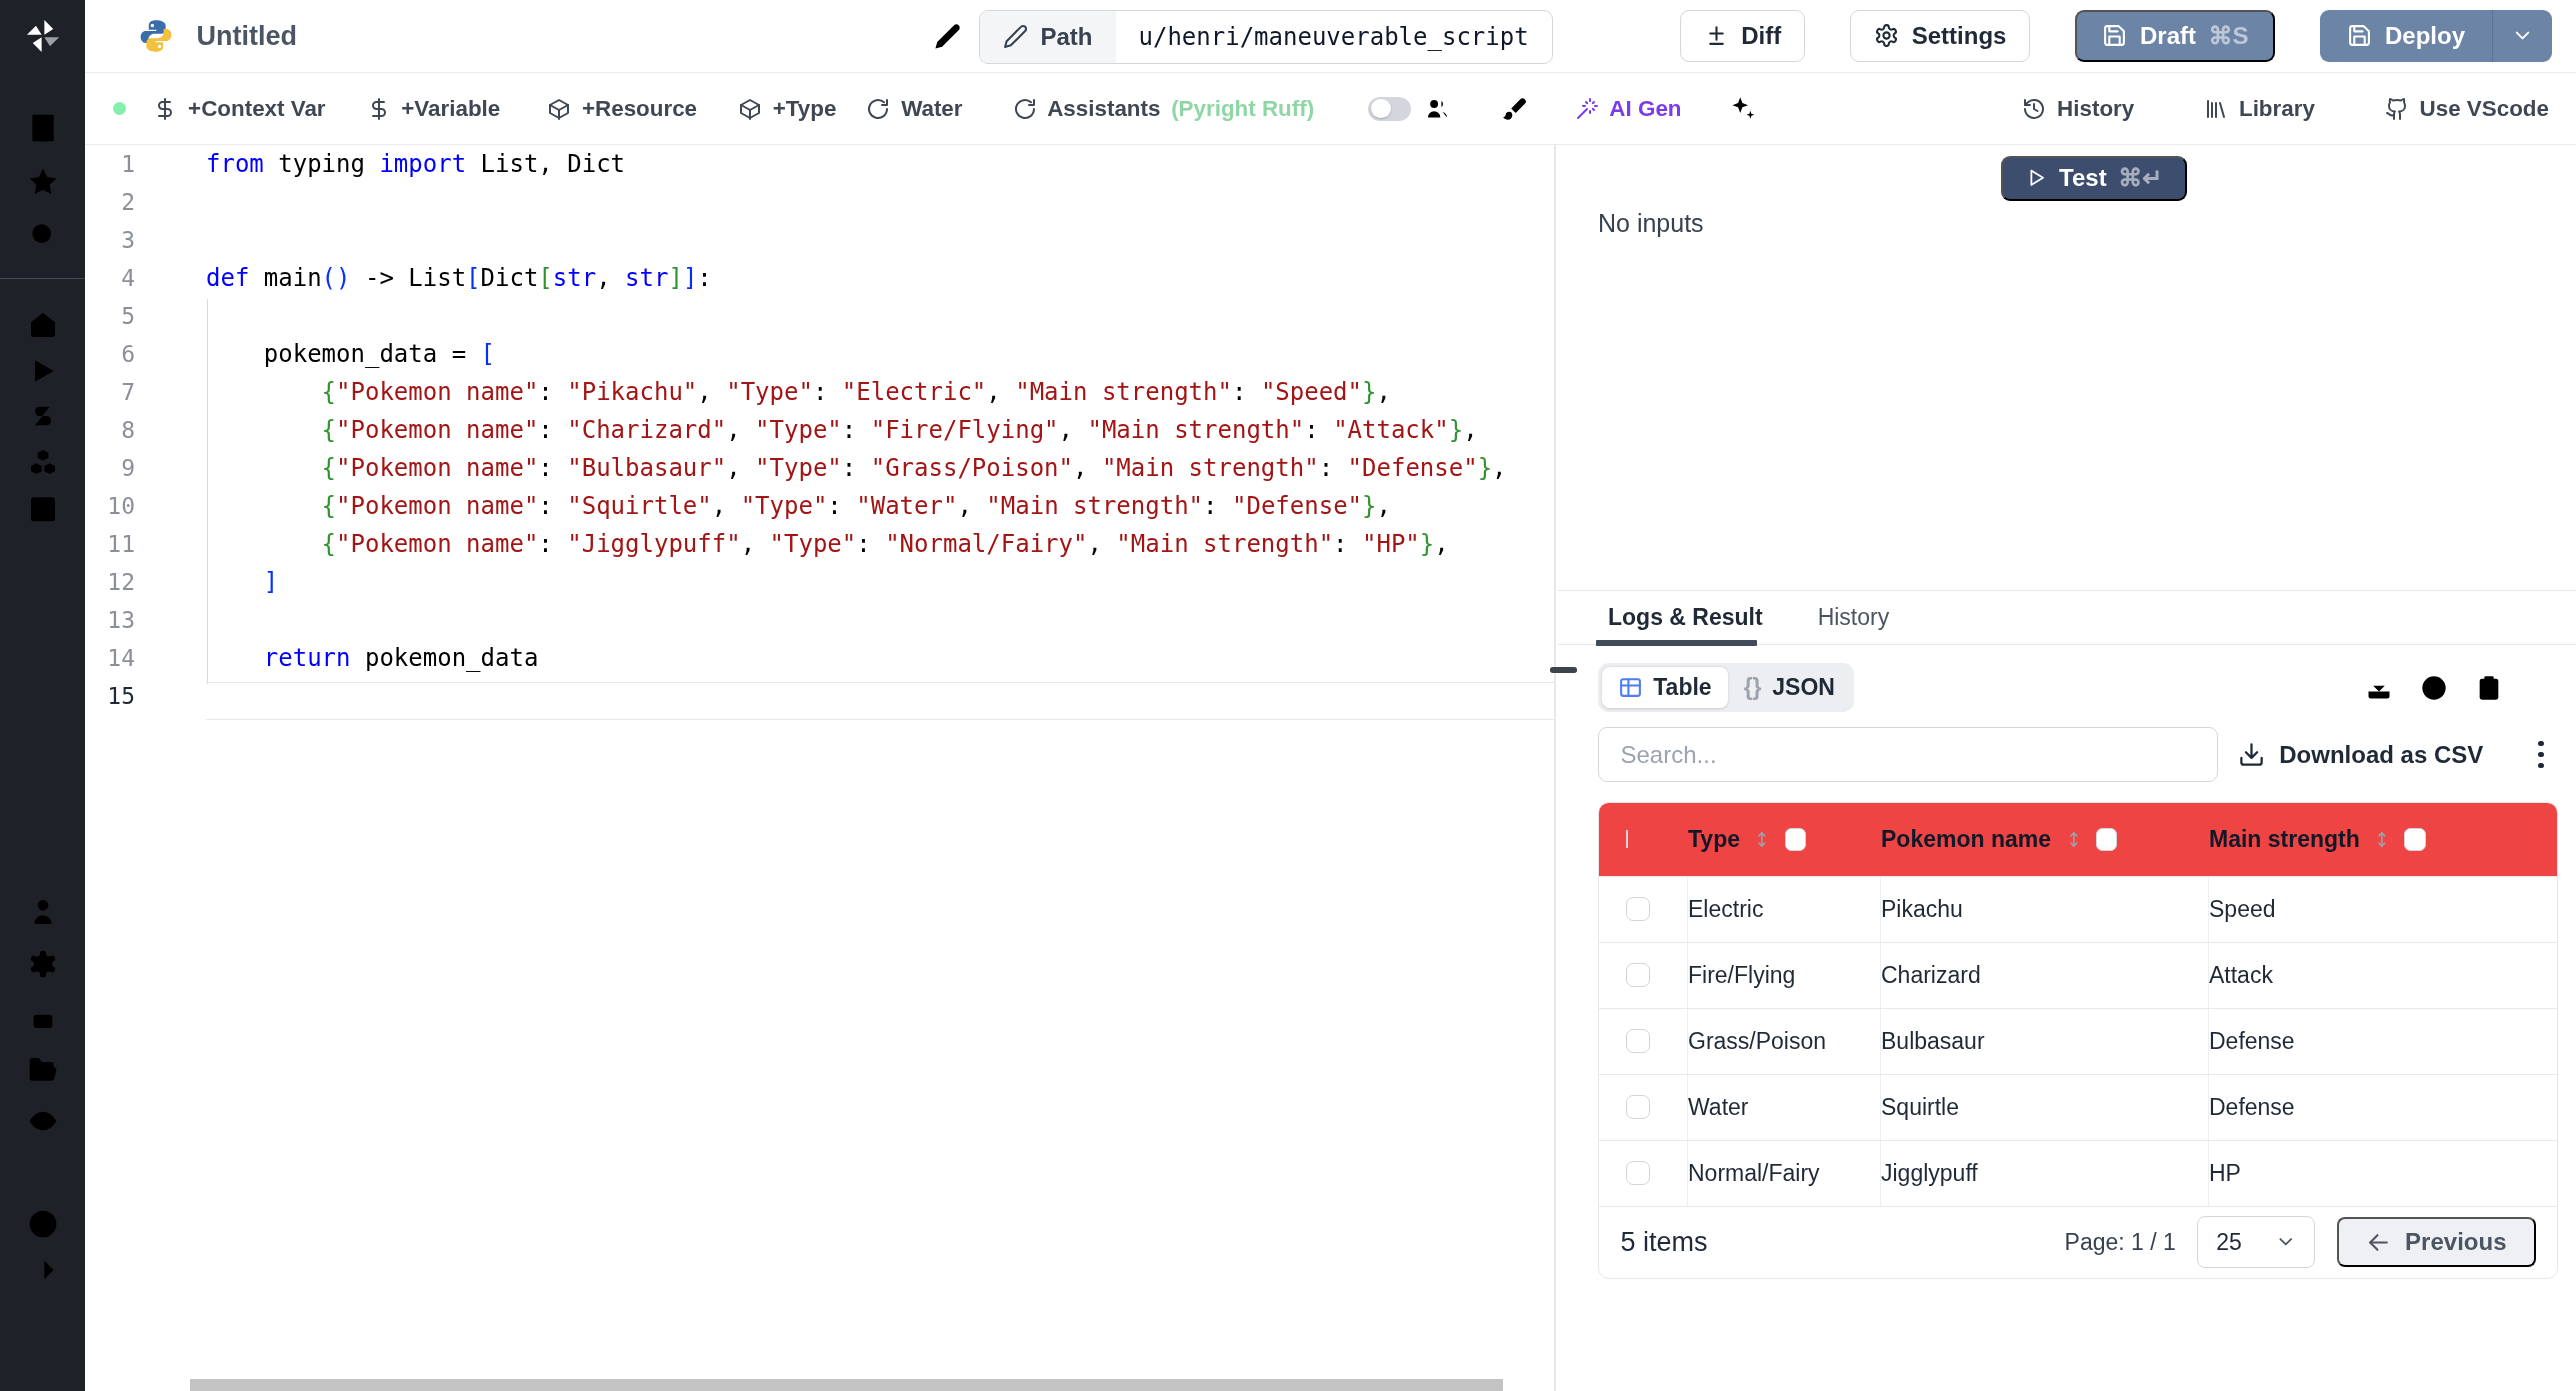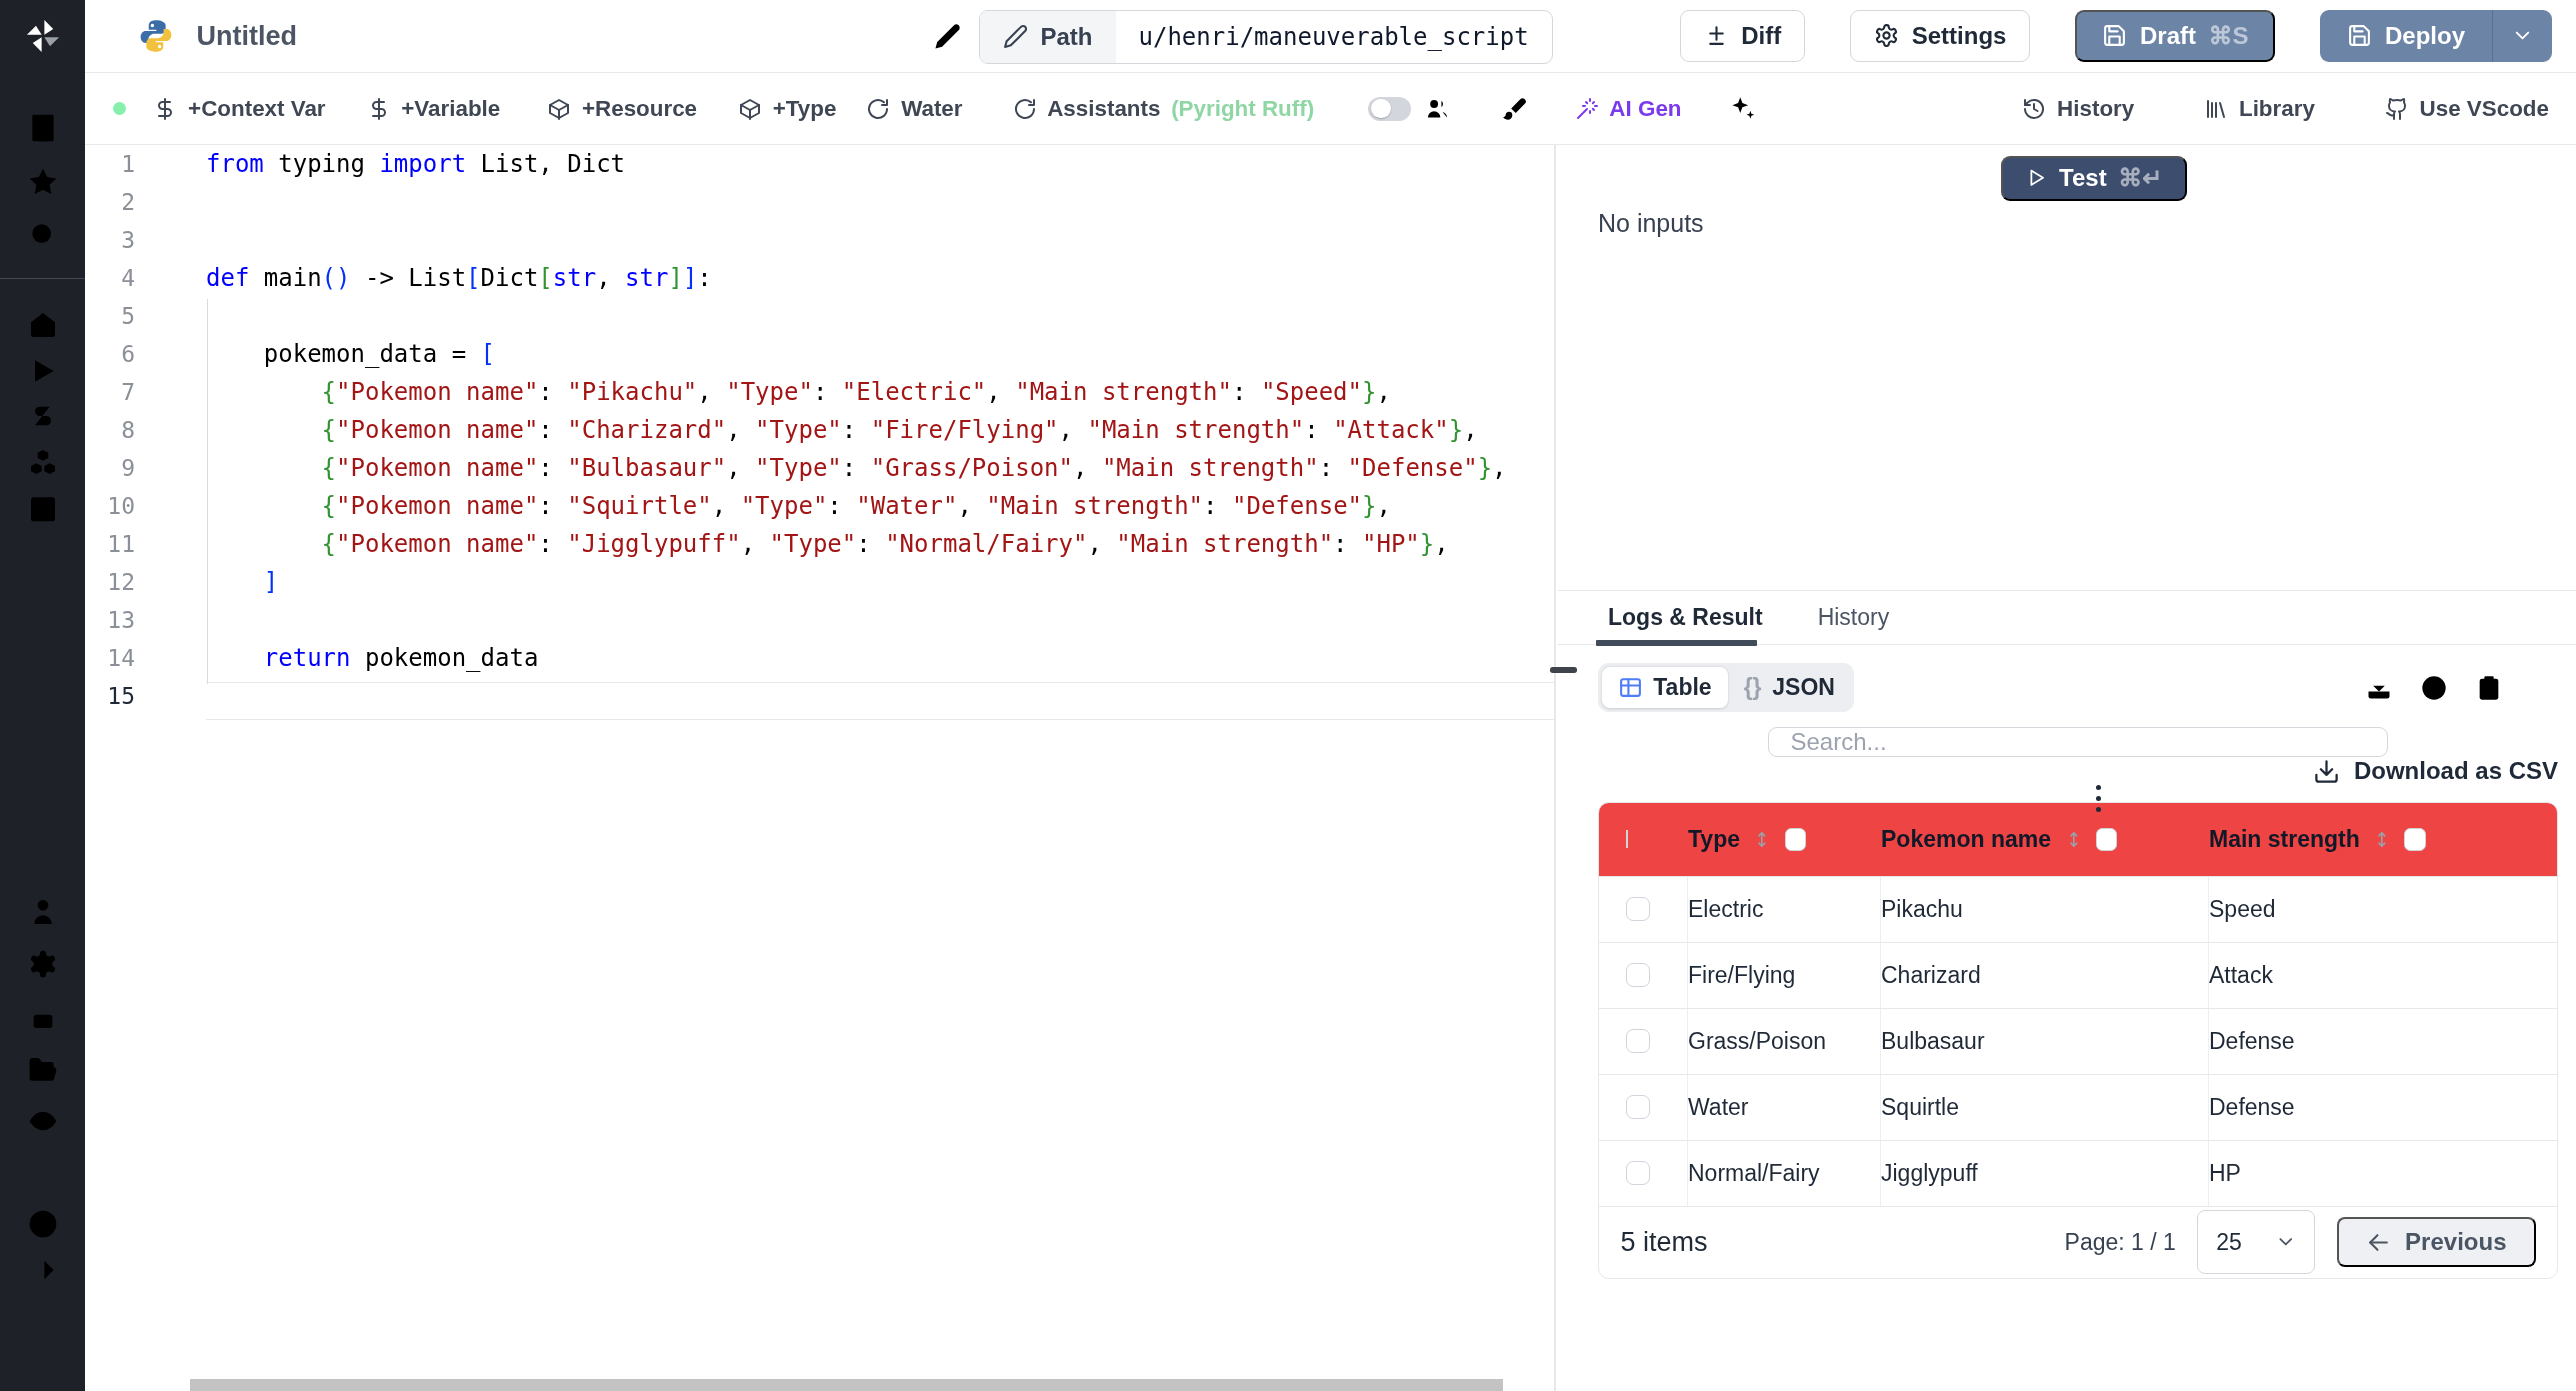--- a/index.html
+++ b/index.html
@@ -77,21 +77,21 @@
 
   .results { position:absolute; left:0; right:0; top:503px; bottom:0; padding:16px 18px 0 40px; }
   .row1 { display:flex; align-items:center; height:47px; margin-bottom:16px; }
   .seg { display:flex; align-items:center; background:#eceef1; border-radius:10.7px; padding:3.6px; }
   .seg-item { display:flex; align-items:center; gap:10.7px; padding:7.2px 16px; border-radius:8px; font-size:23px; font-weight:600; color:#1f2937; cursor:pointer; }
   .seg-item.on { background:#fff; box-shadow:0 0.9px 2.7px rgba(0,0,0,.15); }
   .seg-item .ic { width:25px; height:25px; color:#4f7cf7; }
   .braces { color:#9ca3af; font-weight:700; font-size:23px; }
   .res-icons { margin-left:auto; display:flex; gap:27px; align-items:center; }
   .res-icons .icbtn { width:28px; height:28px; color:#333b47; }
-  .row2 { display:flex; align-items:center; height:55px; margin-bottom:19.7px;flex-direction:column; }
+  .row2 { display:flex; align-items:center; height:55px; margin-bottom:19.7px; }
   .search { width:620px; height:55px; border:0.9px solid #d4d7dc; border-radius:9px; padding:0 21.5px; font-size:24px; color:#374151; outline:none; }
   .search::placeholder { color:#9ca3af; }
   .csv-btn { margin-left:auto; display:flex; align-items:center; gap:14.3px; font-size:24px; font-weight:600; color:#1f2937; cursor:pointer; }
   .csv-btn .ic { width:27px; height:27px; color:#1f2937; }
   .kebab { margin-left:55px; margin-right:14.3px; display:flex; flex-direction:column; gap:5.4px; cursor:pointer; }
   .kebab i { width:5.4px; height:5.4px; border-radius:50%; background:#1f2937; display:block; }
 
   .tablebox { border:0.9px solid #e5e7eb; border-radius:10.7px; overflow:hidden; background:#fff; }
   .tgrid { display:grid; grid-template-columns:89px 193px 328px 1fr; align-items:center; }
   .thead { background:#ef4444; height:73px; }
@@ -99,21 +99,21 @@
   .sort-ic { width:19.7px; height:23px; color:#9aa1ab; }
   .mini-box { width:21.5px; height:23px; border:1.8px solid #cfd4db; border-radius:6.3px; background:#fff; cursor:pointer; }
   .cbx { width:24px; height:24px; border:1.8px solid #cfd4db; border-radius:7.2px; background:#fff; margin-left:27px; cursor:pointer; }
   .trow { height:66px; border-top:0.9px solid #e7e8ea; }
   .td { font-size:23px; color:#1f2937; height:100%; display:flex; align-items:center; border-right:0.9px solid #eceef0; }
   .td.last { border-right:none; }
   .cbx-cell { height:100%; display:flex; align-items:center; border-right:0.9px solid #eceef0; }
   .tfoot { height:72px; border-top:0.9px solid #e7e8ea; display:flex; align-items:center; padding:0 21.5px; }
   .items-count { font-size:27px; color:#1f2937; }
   .page-label { margin-left:auto; font-size:23px; color:#374151; }
-  .pagesize { margin-left:21.5px; width:118px; height:64px; border:0.9px solid #d4d7dc; border-radius:8px; display:flex; align-items:center; justify-content:space-between; padding:14px 18px; font-size:23px; color:#1f2937; cursor:pointer; }
+  .pagesize { margin-left:21.5px; width:118px; height:52px; border:0.9px solid #d4d7dc; border-radius:8px; display:flex; align-items:center; justify-content:space-between; padding:14px 18px; font-size:23px; color:#1f2937; cursor:pointer; }
   .pagesize .ic { width:21.5px; height:21.5px; color:#4b5563; }
   .prev-btn { margin-left:21.5px; height:50px; display:flex; align-items:center; gap:14.3px; padding:4px 27px; background:#eef0f3; border-radius:8px; font-size:24px; font-weight:600; color:#4b5563; cursor:pointer; }
   .prev-btn .ic { width:25px; height:25px; color:#4b5563; }
 
   .ic { fill:none; stroke:currentColor; stroke-width:2; stroke-linecap:round; stroke-linejoin:round; display:block; }
 </style>
 </head>
 <body>
 
 <div id="root">

